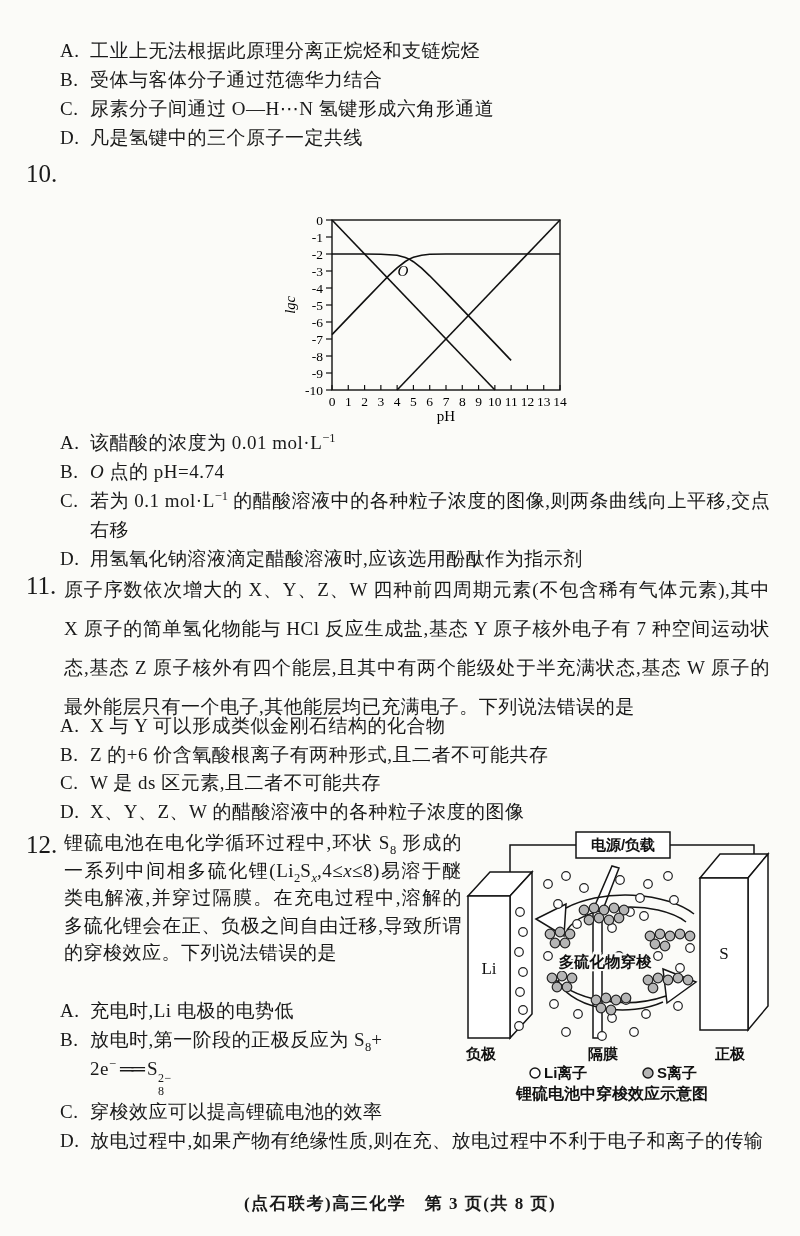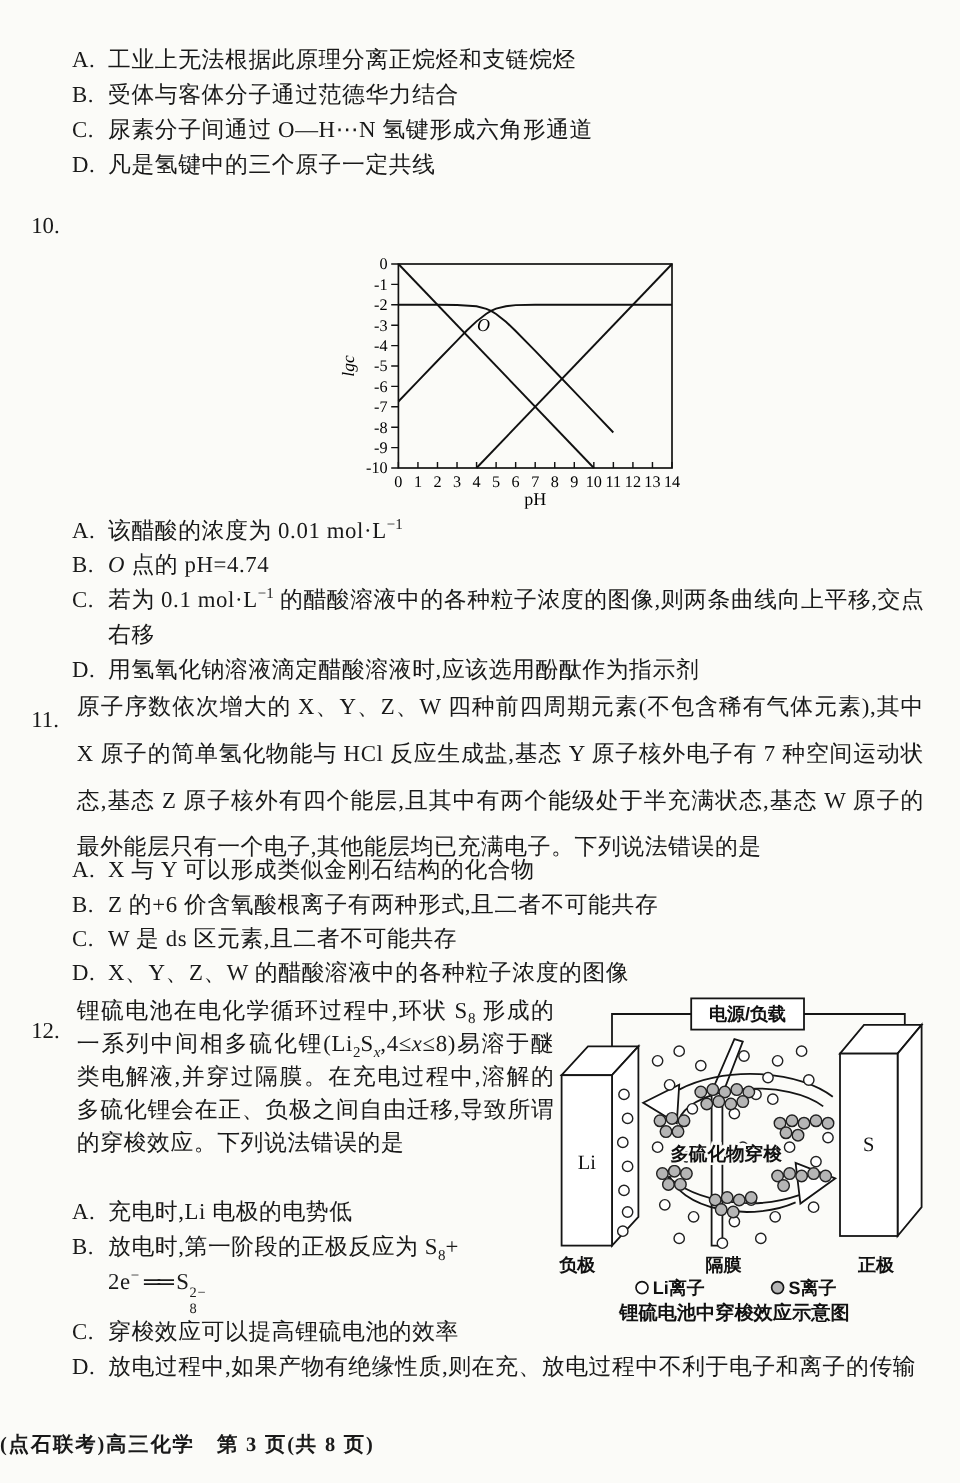--- a/index.html
+++ b/index.html
@@ -3,33 +3,33 @@
 <meta charset="utf-8">
 <style>
   html,body{margin:0;padding:0}
   body{
     width:800px;height:1236px;position:relative;overflow:hidden;
     background:#fbfbf8;color:#191919;
     font-family:"Liberation Serif","DejaVu Serif",serif;
   }
   .abs{position:absolute}
   .qblock{position:absolute;left:0;width:800px}
-  .qnum{position:absolute;left:26px;top:16px;font-size:19px;line-height:29px}
+  .qnum{position:absolute;left:26px;top:1px;font-size:25px;line-height:29px}
   .stem{position:absolute;left:64px;font-size:19px;line-height:29px;text-align:justify;letter-spacing:0.5px}
   .opts{position:absolute;left:60px}
   .opt{display:flex;align-items:flex-start;font-size:19px;line-height:29px;letter-spacing:0.5px}
   .opt .olab{flex:none;width:30px}
   .opt .otxt{flex:1}
   .narrow{width:404px}
   .wide{width:708px}
   sup,sub{font-size:12.5px;line-height:0;letter-spacing:0}
   .deq{letter-spacing:-2px;margin:0 4px}
   .stk{display:inline-flex;flex-direction:column;font-size:12px;line-height:1.05;vertical-align:-7px}
   .stk span{display:block}
-  .footer{position:absolute;top:1192px;left:0;right:0;
+  .footer{position:absolute;top:1192px;left:0;right:0;text-align:center;
     font-size:17px;font-weight:bold;letter-spacing:1.5px}
   
   #chart-wrap{left:282px;top:212px;width:320px;height:214px}
   
   #fig-wrap{left:462px;top:826px;width:336px;height:288px}
   #fig12 .ln{fill:none;stroke:#151515;stroke-width:1.5}
   #fig12 .face{fill:#ffffff;stroke:#151515;stroke-width:1.5}
   #fig12 text{font-family:"Liberation Sans","DejaVu Sans",sans-serif;font-weight:bold;fill:#111;font-size:15px}
   #fig12 text.el{font-family:"Liberation Serif","DejaVu Serif",serif;font-weight:normal;font-size:17px}
   #fig12 text.cap{font-size:16px}

